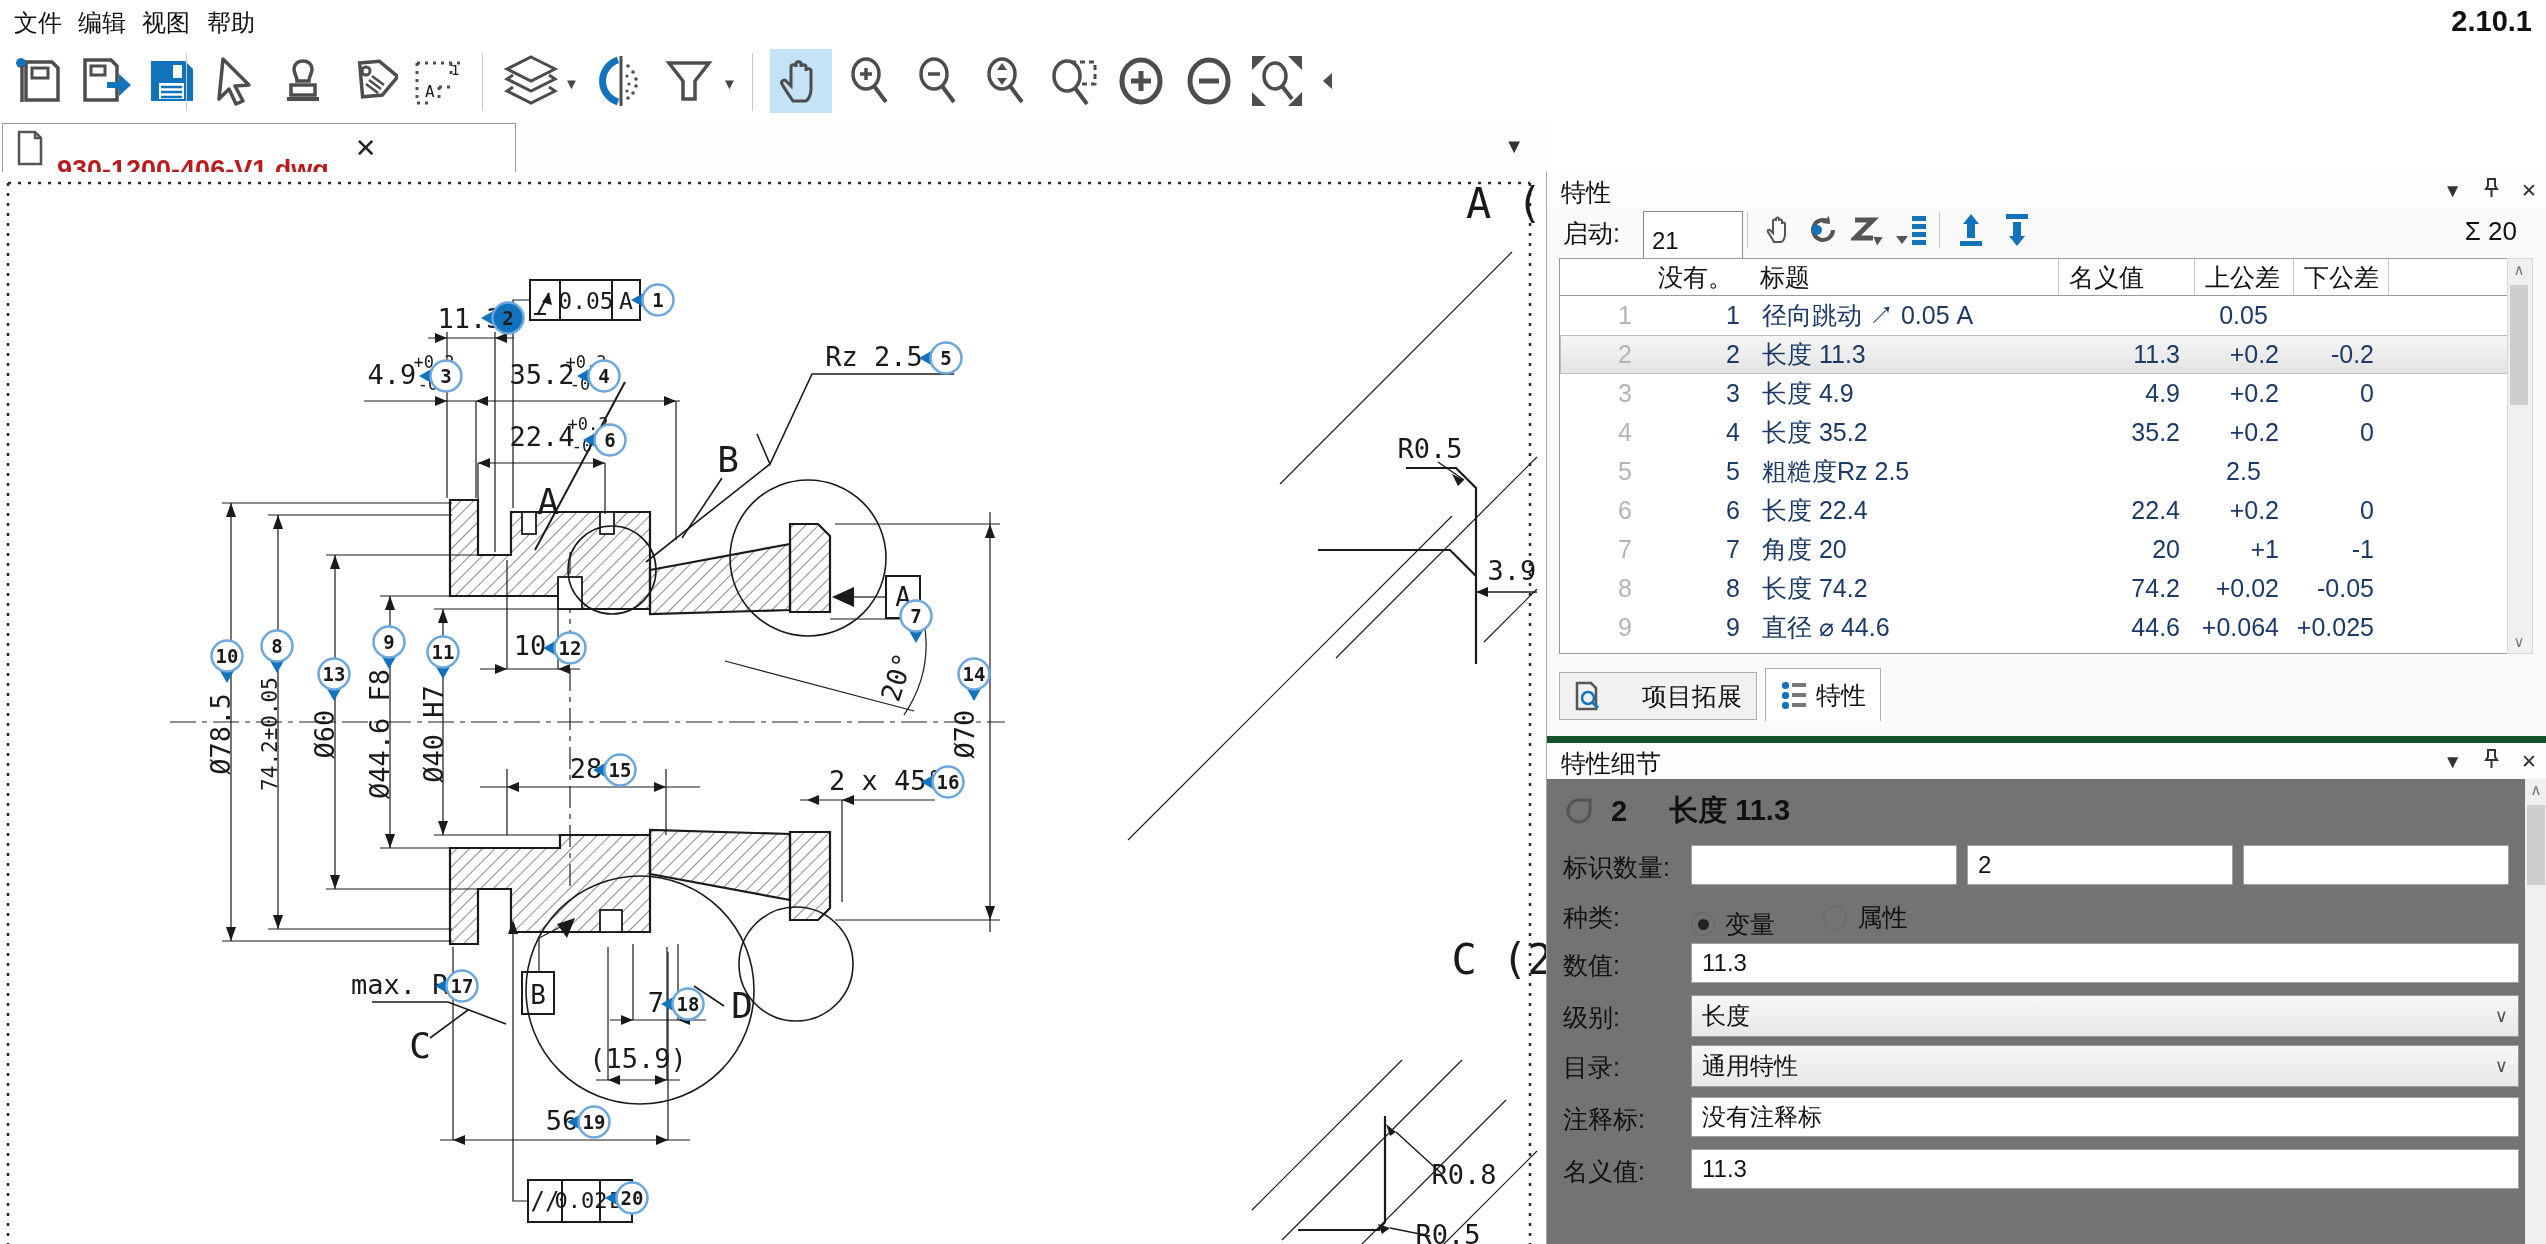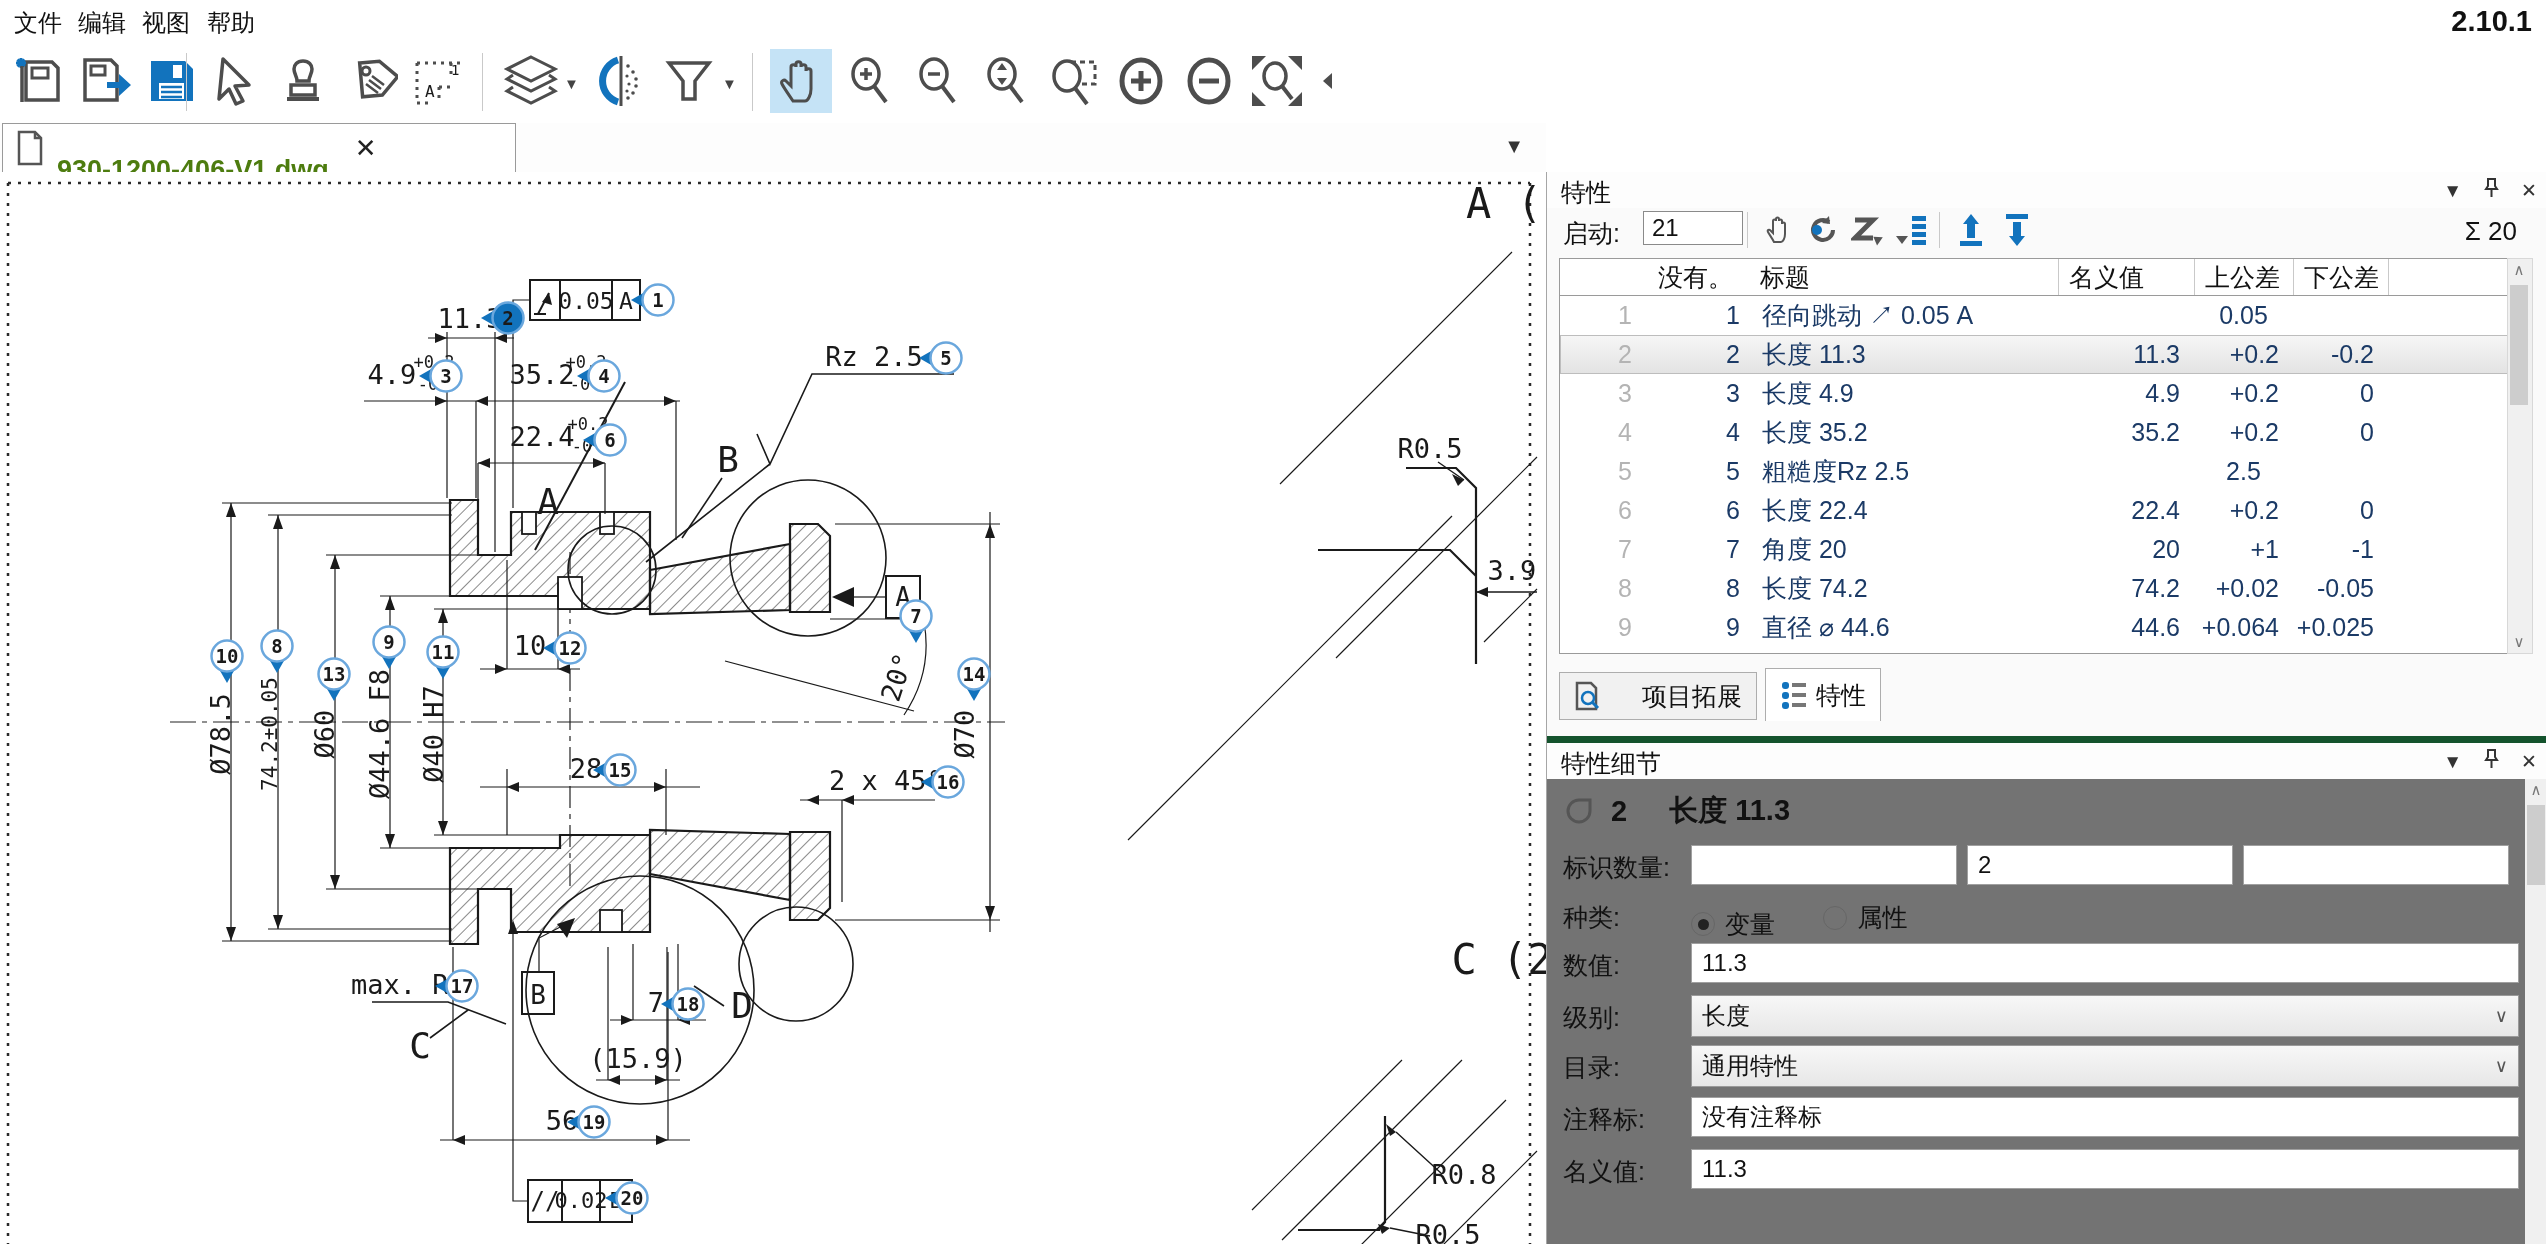--- a/index.html
+++ b/index.html
@@ -9,36 +9,36 @@
   .menu-item{position:absolute;top:7px;font-size:24px;color:#111;cursor:default;}
   #version{position:absolute;right:14px;top:5px;font-size:29px;font-weight:bold;color:#111;}
   #toolbar{position:absolute;left:0;top:45px;width:2546px;height:78px;background:#fff;}
   .tbtn{position:absolute;top:4px;width:62px;height:64px;display:flex;align-items:center;justify-content:center;}
   .tbtn.active{background:#c5e3f6;}
   .tsep{position:absolute;top:8px;width:1px;height:58px;background:#c9c9c9;}
   .dd{position:absolute;font-size:15px;color:#444;top:30px;}
   
   #tabbar{position:absolute;left:0;top:123px;width:1546px;height:49px;background:#fdfdfd;border-bottom:1px solid #adadad;}
   #doc-tab{position:absolute;left:2px;top:0;width:512px;height:48px;background:#fff;border:1px solid #9a9a9a;border-bottom:none;display:flex;align-items:center;}
-  #doc-tab .title{font-size:27px;font-weight:bold;color:#4d7c0f;margin-left:12px;margin-top:44px;}
+  #doc-tab .title{font-size:27px;font-weight:bold;color:#b91c1c;margin-left:12px;margin-top:44px;}
   #doc-tab .close{font-size:26px;color:#222;margin-left:26px;cursor:pointer;}
   #tab-menu{position:absolute;right:22px;top:12px;font-size:20px;color:#333;}
   
   #drawing{position:absolute;left:0;top:172px;width:1546px;height:1072px;background:#fff;}
   #drawing svg{display:block;}
   
   #rightcol{position:absolute;left:1546px;top:172px;width:1000px;height:1072px;background:#fafafa;border-left:1px solid #a6a6a6;}
   .panel-head{position:absolute;left:0;width:1000px;height:36px;background:#fdfdfd;}
   .panel-title{position:absolute;left:14px;top:4px;font-size:25px;color:#111;}
   .phicons{position:absolute;right:10px;top:6px;display:flex;gap:22px;align-items:center;color:#333;}
   .phicons span{font-size:19px;cursor:pointer;}
   
   #prop-toolbar{position:absolute;left:0;top:36px;width:1000px;height:44px;}
   #start-label{position:absolute;left:16px;top:9px;font-size:25px;color:#111;}
-  #start-input{position:absolute;left:96px;top:3px;width:82px;height:32px;border:1px solid #8a8a8a;font-size:24px;padding:0 8px;color:#111;}
+  #start-input{position:absolute;left:96px;top:3px;width:82px;height:32px;border:1px solid #8a8a8a;font-size:24px;padding:13px 8px;color:#111;}
   #sum{position:absolute;right:30px;top:8px;font-size:26px;font-weight:normal;color:#111;}
   .ptsep{position:absolute;top:4px;width:1px;height:36px;background:#c9c9c9;}
   .pticon{position:absolute;top:3px;width:40px;height:38px;display:flex;align-items:center;justify-content:center;cursor:pointer;}
   
   #prop-table{position:absolute;left:12px;top:86px;width:962px;height:394px;background:#fff;border:1px solid #9a9a9a;}
   .tgrid{display:grid;grid-template-columns:88px 102px 308px 136px 99px 95px auto;}
   #prop-header{height:36px;border-bottom:1px solid #9a9a9a;}
   #prop-header .hc{font-size:25px;color:#111;display:flex;align-items:center;padding:0 0 0 10px;text-align:right;}
   #prop-header .hc.sep{border-left:1px solid #c9c9c9;}
   .trow{height:39px;}

